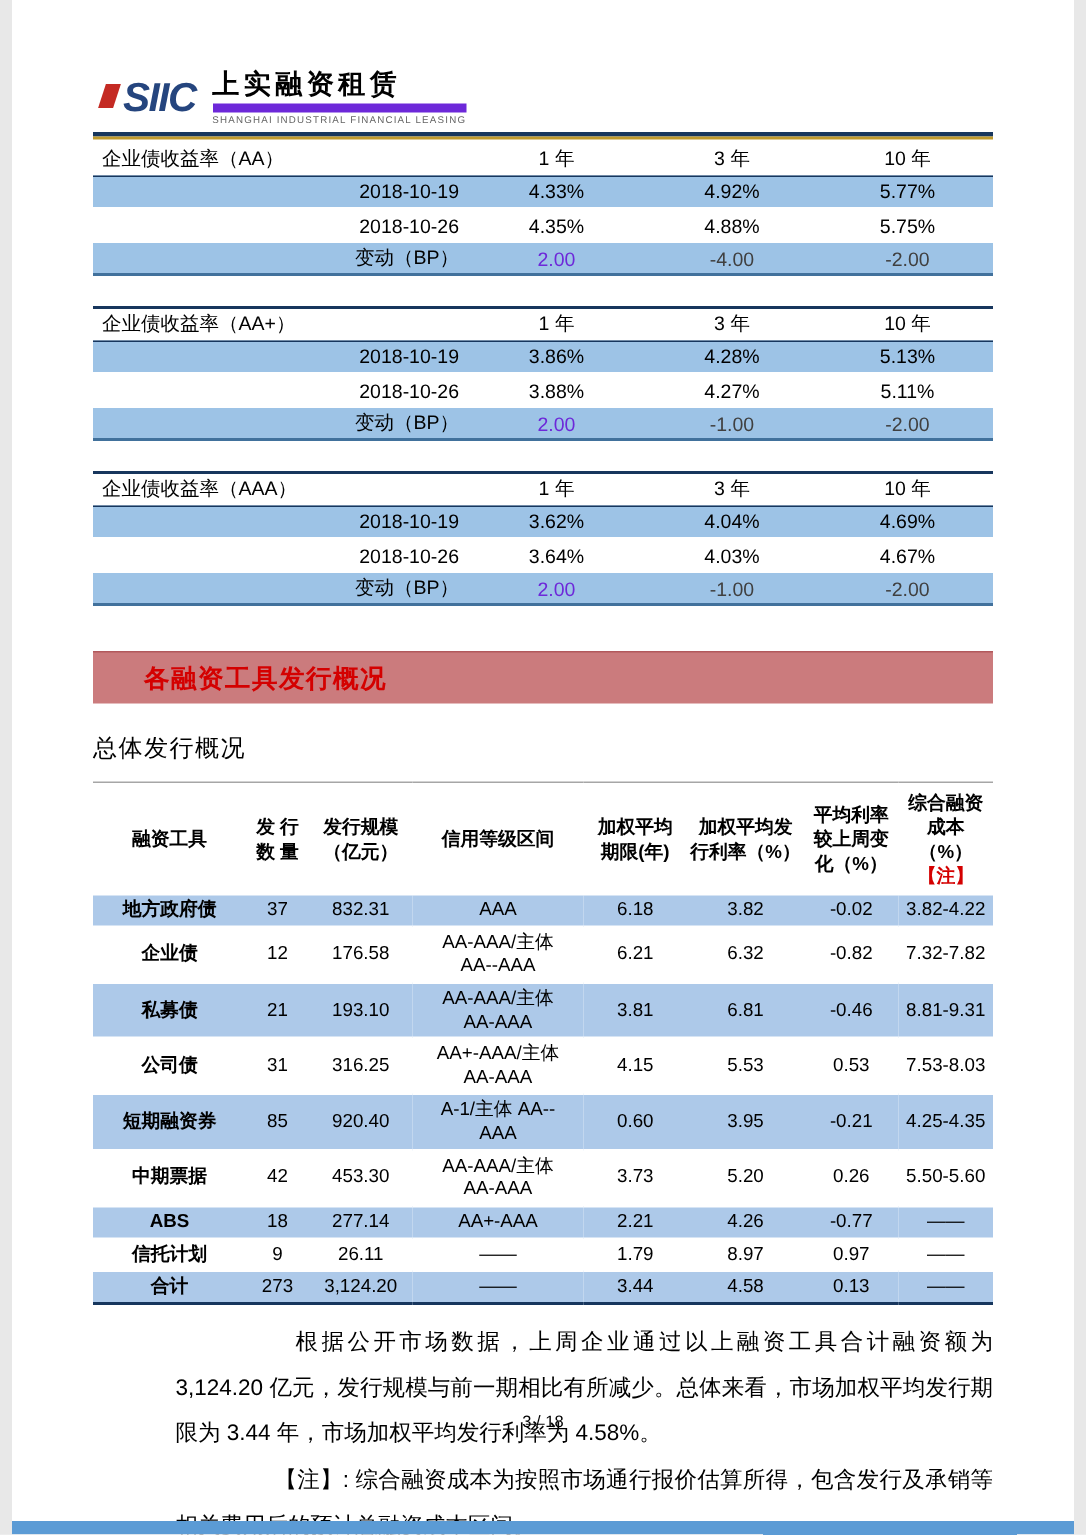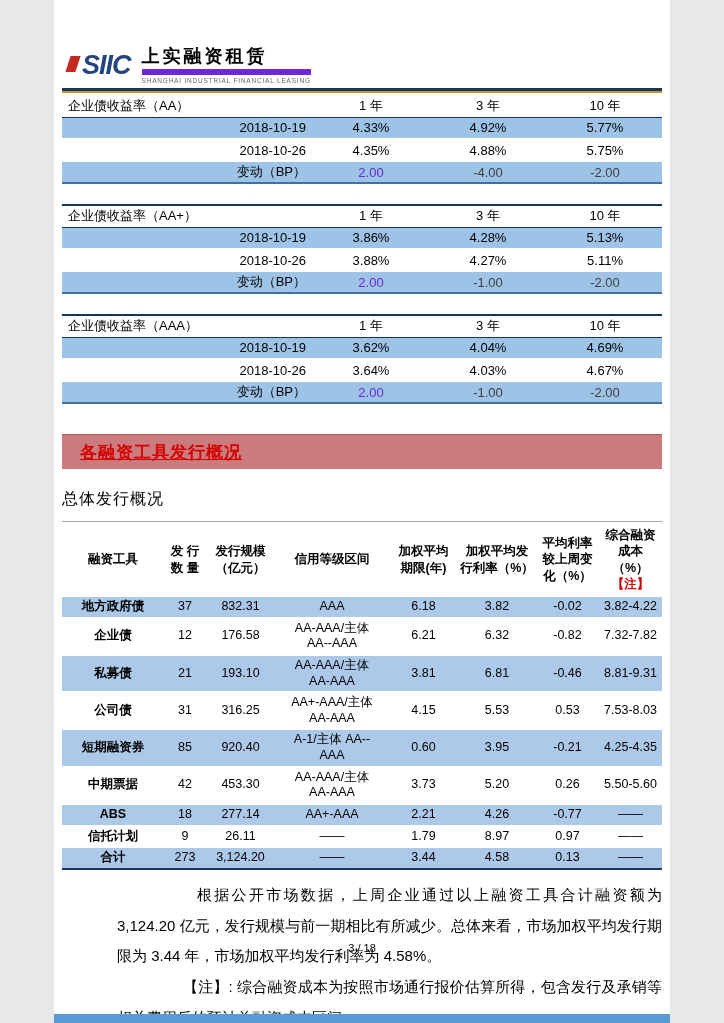--- a/index.html
+++ b/index.html
@@ -1,18 +1,18 @@
 <!DOCTYPE html>
 <html><head>
 <meta charset="utf-8">
 <style>
   * { box-sizing: border-box; }
   html,body { margin:0; padding:0; background:#e8e8e8; }
   .page {
-    position:relative; width:616px; height:1023px; margin:0 auto;
+    position:relative; width:708px; height:1023px; margin:0 auto;
     background:#ffffff; overflow:hidden;
     font-family:"Liberation Sans","DejaVu Sans",sans-serif; color:#000;
   }
   .content { width:600px; margin:0 auto; }
 
   
   .logo-row { display:flex; align-items:flex-start; gap:9px; padding:46px 0 0 6px; height:88px; }
   .siic-mark { position:relative; font-style:italic; font-weight:bold; font-size:27px;
     color:#25457e; letter-spacing:-1px; line-height:1; padding:6px 2px 0 14px; }
   .siic-mark::before { content:""; position:absolute; left:0; top:10px; width:10px; height:16px;
@@ -37,21 +37,21 @@
   .ytable tbody tr.blue { background:#9dc3e6;margin-top:44px; }
   .ytable tbody tr:last-child { border-bottom:2.5px solid #41719c; }
   .ytable td.rlabel { text-align:right; padding-right:8px; }
   .pos { color:#6d28d9; font-weight:bold; }
   .neg { color:#404040; font-weight:bold; }
   .tgap { height:18px; }
 
   
   .banner { width:600px; margin:30px auto 0; height:35px; background:#cb7b7d;
     border-top:1px solid #b2595c; display:flex; align-items:center; }
-  .banner-title { color:#d40000; font-size:17px; font-weight:bold; letter-spacing:1px; padding-left:18px;text-decoration:underline; }
+  .banner-title { color:#d40000; font-size:17px; font-weight:bold; letter-spacing:1px; padding-left:34px; }
 
   .sub-heading { font-size:16px; margin:20px 0 11px 0; letter-spacing:1px; }
 
   
   .btable { width:600px; border-collapse:collapse; font-size:12.5px; table-layout:fixed;
     border-top:1.5px solid #a6a6a6; }
   .btable col.b1{width:17%;} .btable col.b2{width:7%;} .btable col.b3{width:11.5%;}
   .btable col.b4{width:19%;} .btable col.b5{width:11.5%;} .btable col.b6{width:13%;}
   .btable col.b7{width:10.5%;} .btable col.b8{width:10.5%;}
   .btable th { font-weight:bold; text-align:center; vertical-align:middle; padding:5px 1px;

